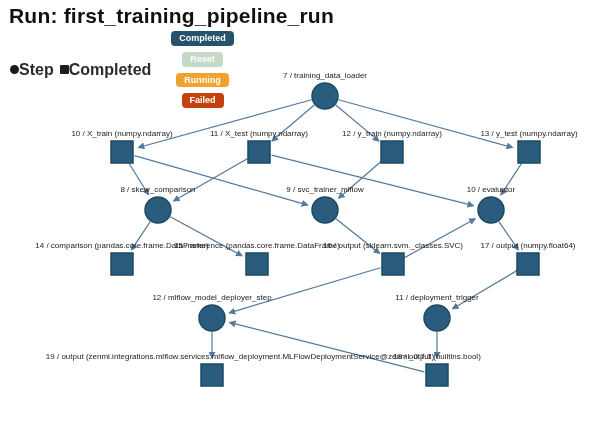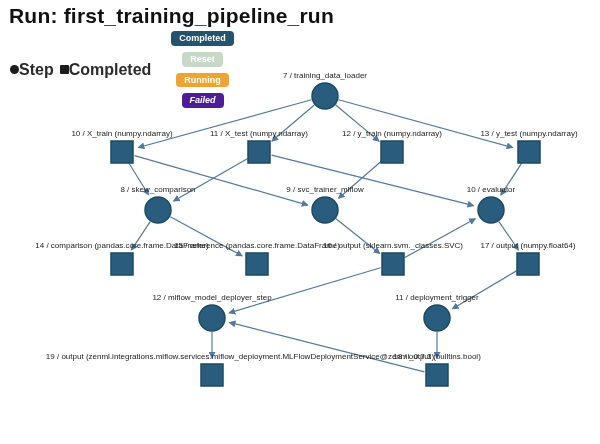--- a/index.html
+++ b/index.html
@@ -32,21 +32,21 @@
       <span>Step</span>
     </span>
     <span class="legend-item">
       <span class="glyph-square"></span>
       <span>Completed</span>
     </span>
     <span class="badges">
         <span class="badge" style="background: rgb(37, 83, 110);">Completed</span>
         <span class="badge" style="background: rgb(198, 216, 198);">Reset</span>
         <span class="badge" style="background: rgb(240, 163, 46); text-align: center;">Running</span>
-        <span class="badge" style="background: #4c1d95; font-style: italic;">Failed</span>
+        <span class="badge" style="background: #c2410c;">Failed</span>
       </span>
   </div>
 
   <svg id="dag" viewBox="0 0 600 444">
       <defs>
         <marker id="arrow" markerWidth="7" markerHeight="7" refX="6" refY="3.5" orient="auto" markerUnits="userSpaceOnUse">
           <path d="M0,0 L7,3.5 L0,7 Z" fill="#53799c"></path>
         </marker>
       </defs>
       <line x1="311.50410334511497" y1="99.72300597376139" x2="138.38787450950326" y2="147.47920703186116" stroke="#53799c" stroke-width="1.2" marker-end="url(#arrow)"></line>

